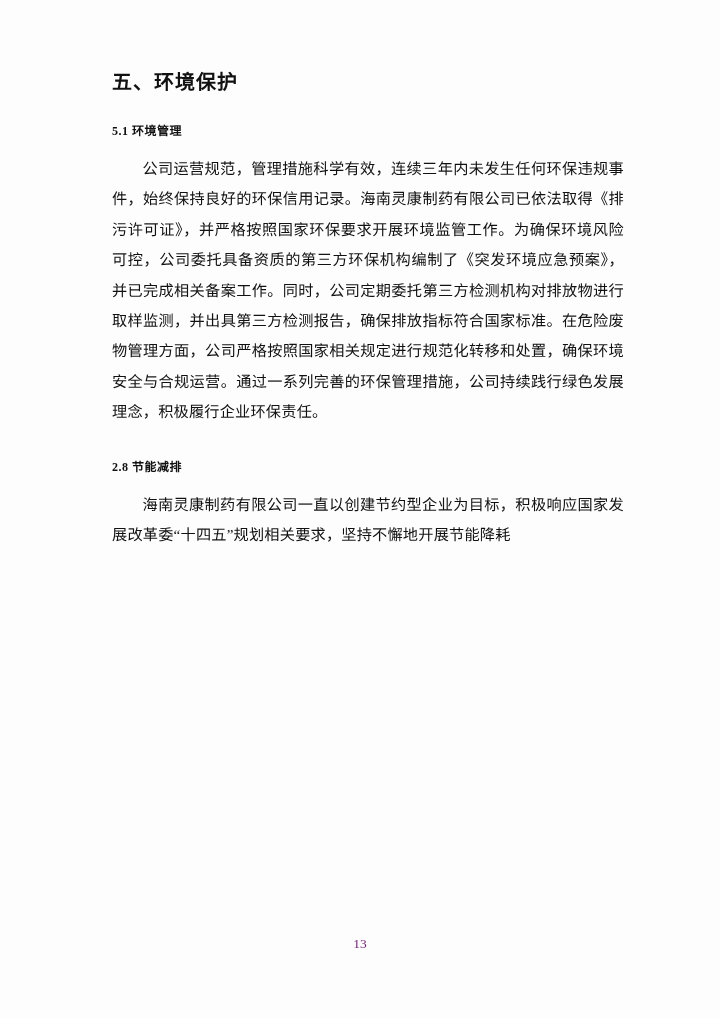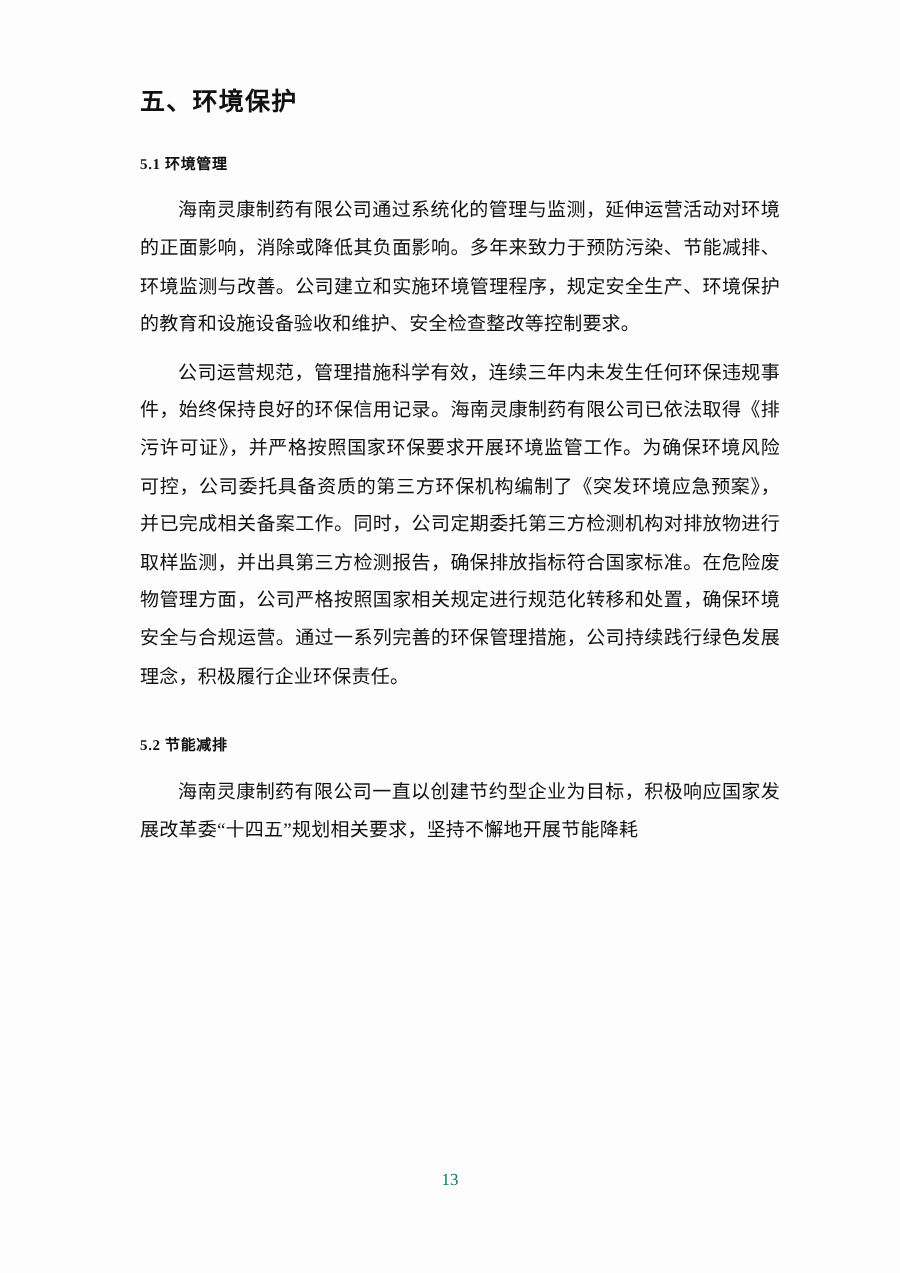--- a/index.html
+++ b/index.html
@@ -49,36 +49,35 @@
     text-indent: 2em;
     letter-spacing: 0.2px;
   }
   .page-number {
     position: absolute;
     left: 0;
     right: 0;
     bottom: 66px;
     text-align: center;
     font-size: 13.5px;
-    color: #0f766e;
+    color: #701a75;
     font-family: "Liberation Serif", serif;
   }
 </style>
 </head>
 <body>
 
 <div class="page">
 
   <h1 class="h1">五、环境保护</h1>
 
   <h2 class="h2">5.1  环境管理</h2>
 
-  <p class="body-text">海南灵康制药有限公司通过系统化的管理与监测，延伸运营活动对环境的正面影响，消除或降低其负面影响。多年来致力于预防污染、节能减排、环境监测与改善。公司建立和实施环境管理程序，规定安全生产、环境保护的教育和设施设备验收和维护、安全检查整改等控制要求。</p>
 
   <p class="body-text">公司运营规范，管理措施科学有效，连续三年内未发生任何环保违规事件，始终保持良好的环保信用记录。海南灵康制药有限公司已依法取得《排污许可证》，并严格按照国家环保要求开展环境监管工作。为确保环境风险可控，公司委托具备资质的第三方环保机构编制了《突发环境应急预案》，并已完成相关备案工作。同时，公司定期委托第三方检测机构对排放物进行取样监测，并出具第三方检测报告，确保排放指标符合国家标准。在危险废物管理方面，公司严格按照国家相关规定进行规范化转移和处置，确保环境安全与合规运营。通过一系列完善的环保管理措施，公司持续践行绿色发展理念，积极履行企业环保责任。</p>
 
-  <h2 class="h2 tight">5.2 节能减排</h2>
+  <h2 class="h2 tight">2.8 节能减排</h2>
 
   <p class="body-text">海南灵康制药有限公司一直以创建节约型企业为目标，积极响应国家发展改革委“十四五”规划相关要求，坚持不懈地开展节能降耗</p>
 
   <div class="page-number">13</div>
 
 </div>
 
 </body></html>

